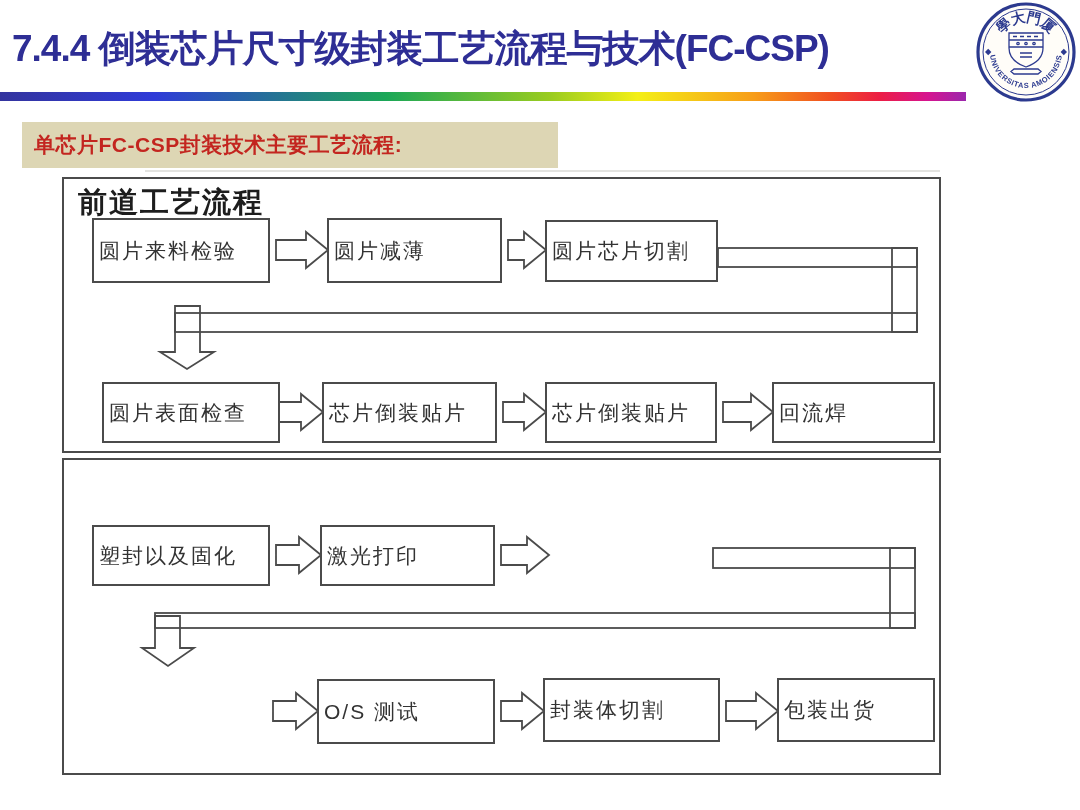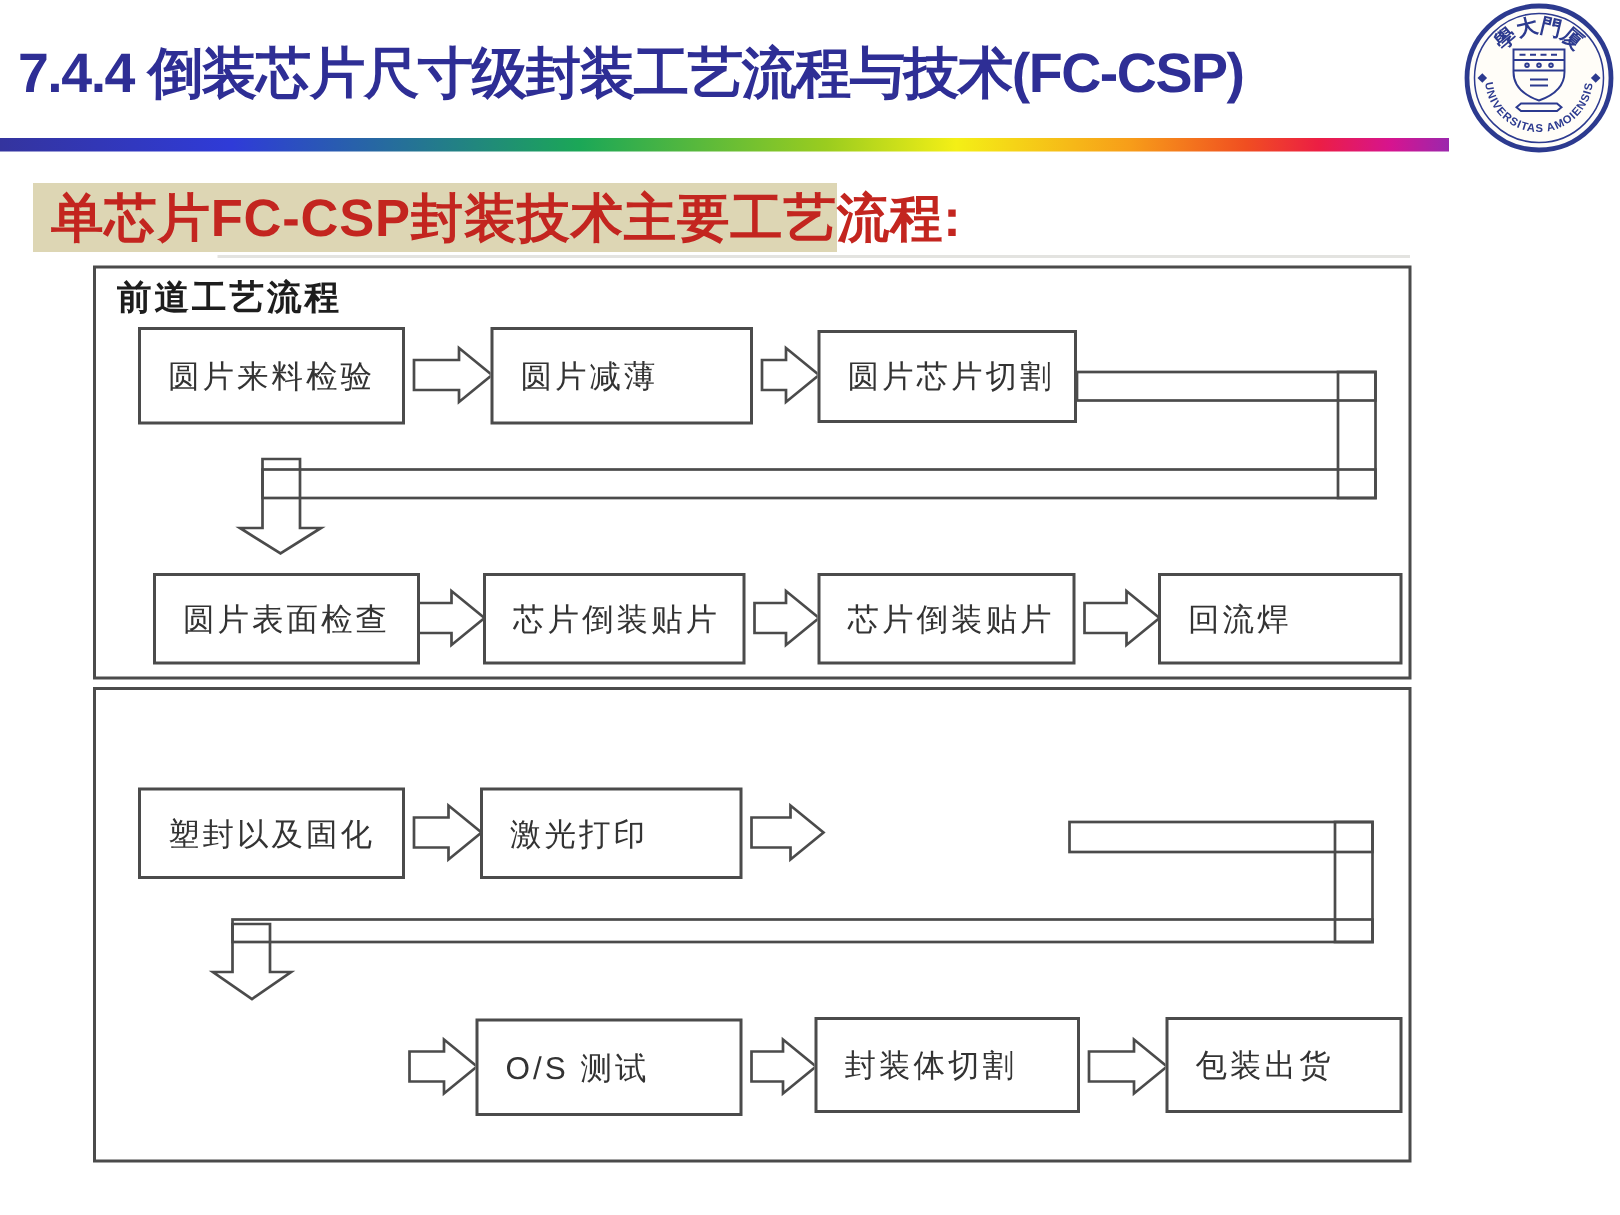--- a/index.html
+++ b/index.html
@@ -16,40 +16,40 @@
     background:linear-gradient(90deg,#34349e 0%,#2f3bd8 16%,#1ba757 40%,
       #9acc1f 57%,#f4ef16 66%,#f79d19 78%,#f04e21 86%,#ec1e44 91%,
       #d6148f 96%,#9b27ad 100%);
   }
   .logo{position:absolute;left:974px;top:0;z-index:3;}
   .subtitle{
     position:absolute;left:22px;top:122px;width:536px;height:46px;
     background:#ddd6b4;display:flex;align-items:center;z-index:2;
   }
   .subtitle span{
-    font-size:35px;font-weight:bold;color:#c3251f;padding-left:12px;
+    font-size:21px;font-weight:bold;color:#c3251f;padding-left:12px;
     letter-spacing:0.5px;white-space:nowrap;
   }
   .faint-line{position:absolute;left:145px;top:170px;width:795px;height:2px;background:#e3e3e0;z-index:1;}
   .section{position:absolute;border:2px solid #4b4b4b;box-sizing:border-box;background:transparent;z-index:0;}
   .section-front{left:62px;top:177px;width:879px;height:276px;}
   .section-back{left:62px;top:458px;width:879px;height:317px;}
   .section-heading{
-    position:absolute;font-size:23px;font-weight:bold;color:#1d1d1d;
+    position:absolute;font-size:29px;font-weight:bold;color:#1d1d1d;
     letter-spacing:2px;z-index:2;white-space:nowrap;
   }
   .heading-front{left:78px;top:183px;}
   .heading-back{left:78px;top:481px;}
   .connectors{position:absolute;left:0;top:0;z-index:1;}
   .fbox{
     position:absolute;border:2px solid #4b4b4b;background:#ffffff;
     display:flex;align-items:center;box-sizing:border-box;z-index:2;
   }
   .fbox span{
-    font-size:21px;color:#333333;padding-left:18px;letter-spacing:2px;white-space:nowrap;
+    font-size:21px;color:#333333;padding-left:5px;letter-spacing:2px;white-space:nowrap;
   }
 </style>
 </head>
 <body>
 
 <div class="slide">
 
   <div class="title">7.4.4 倒装芯片尺寸级封装工艺流程与技术(FC-CSP)</div>
   <div class="rainbow"></div>
 

